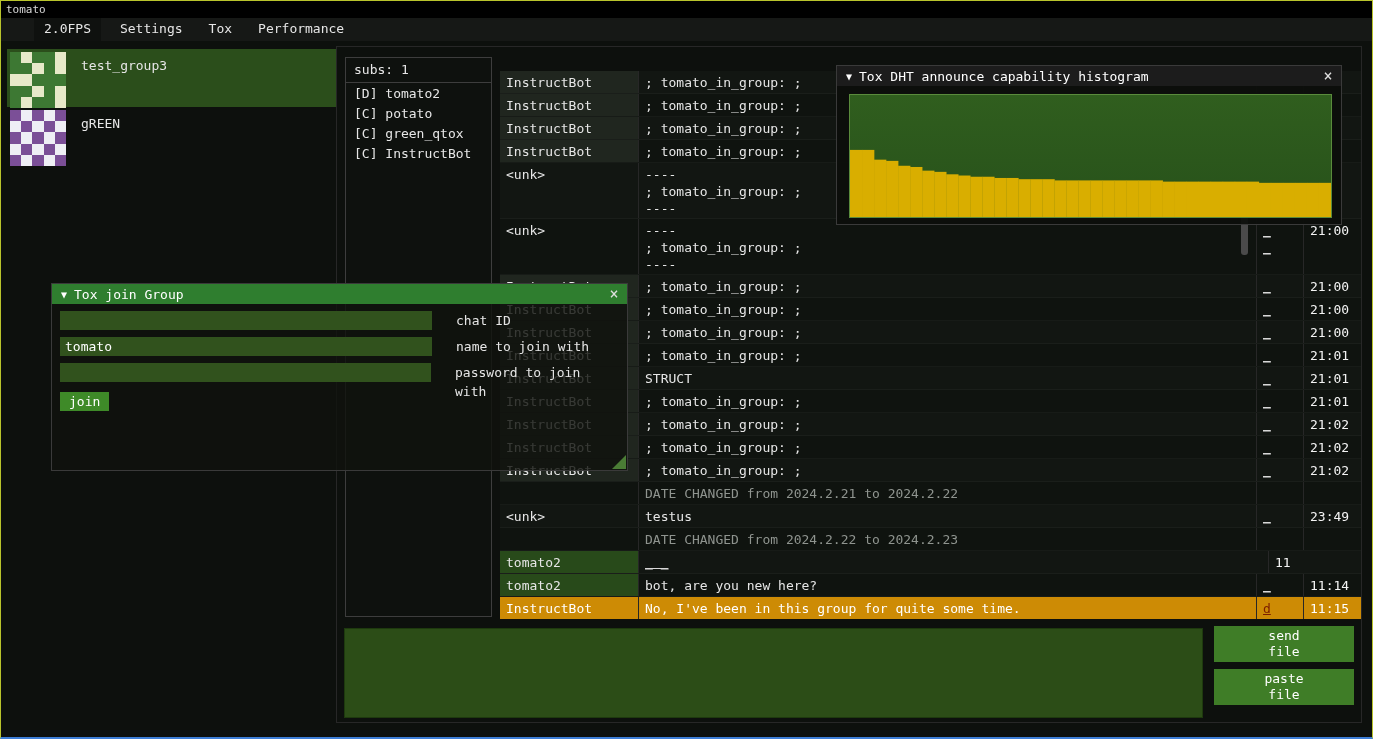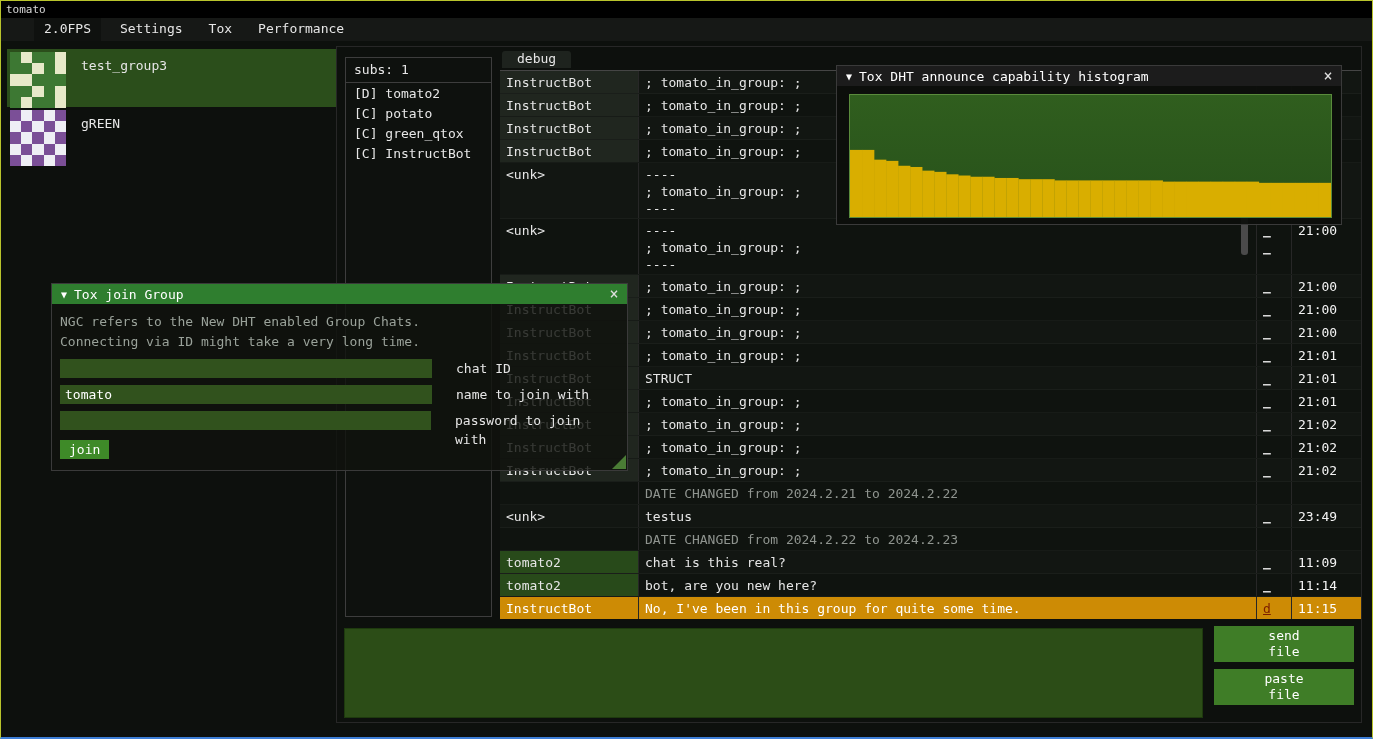--- a/index.html
+++ b/index.html
@@ -40,21 +40,21 @@
     border-radius:3px 3px 0 0;}
   .chat-rows{position:absolute;left:0;top:20px;right:0;bottom:0;overflow:hidden;}
   .crow{display:grid;grid-template-columns:138px 618px 35px 1fr;height:23px;
     box-sizing:border-box;border-bottom:1px solid rgba(255,255,255,0.035);}
   .crow:nth-child(odd){background:#121612;}
   .crow:nth-child(even){background:#0f130f;}
   .crow.tall{height:56px;}
   .cell{padding:3px 6px 0;box-sizing:border-box;overflow:hidden;white-space:pre-line;line-height:17px;}
   .cell.msg,.cell.flags,.cell.time{border-left:1px solid #272727;}
   .cell.flags{color:#d8d8d8;text-decoration:underline;}
-  .cell.time{color:#f4f4f4;}
+  .cell.time{color:#f4f4f4;margin-left:12px;}
   .style-bot .name{background:#20261f;}
   .style-user .name{background:#284a1a;}
   .crow.highlight,.crow.highlight:nth-child(odd),.crow.highlight:nth-child(even){background:#cd8b05;color:#fff;}
   .crow.highlight .name{background:#cd8b05;}
   .crow.highlight .flags{color:#7d2000;}
   .crow.highlight .time{color:#fff;}
   .date-row .msg{color:#8f948f;}
   .chat-scroll-thumb{position:absolute;left:741px;top:160px;width:7px;height:44px;
     background:#4a4a4a;border-radius:3px;}
 
@@ -183,23 +183,20 @@
         <div class="subs-sep"></div>
         <div>
             <div class="sub-item">[D] tomato2</div>
             <div class="sub-item">[C] potato</div>
             <div class="sub-item">[C] green_qtox</div>
             <div class="sub-item">[C] InstructBot</div>
           </div>
       </div>
 
       <div class="chat-panel">
-        <div class="tabbar">
-          <div class="tab">debug</div>
-        </div>
         <div class="chat-rows">
             <div class="crow style-bot">
               <div class="cell name">InstructBot</div>
               <div class="cell msg">; tomato_in_group: ;</div>
               <div class="cell flags"></div>
               <div class="cell time"></div>
             </div>
             <div class="crow style-bot">
               <div class="cell name">InstructBot</div>
               <div class="cell msg">; tomato_in_group: ;</div>
@@ -301,21 +298,20 @@
               <div class="cell time">23:49</div>
             </div>
             <div class="crow date-row">
               <div class="cell name"></div>
               <div class="cell msg">DATE CHANGED from 2024.2.22 to 2024.2.23</div>
               <div class="cell flags"></div>
               <div class="cell time"></div>
             </div>
             <div class="crow style-user">
               <div class="cell name">tomato2</div>
-              <div class="cell msg">chat is this real?</div>
               <div class="cell flags">_ _</div>
               <div class="cell time">11:09</div>
             </div>
             <div class="crow style-user">
               <div class="cell name">tomato2</div>
               <div class="cell msg">bot, are you new here?</div>
               <div class="cell flags">_ _</div>
               <div class="cell time">11:14</div>
             </div>
             <div class="crow style-bot highlight">
@@ -390,22 +386,20 @@
     </div>
   </div>
 
   <div class="float-window join-window">
     <div class="win-titlebar">
       <span class="win-collapse">▼</span>
       <span class="win-title">Tox join Group</span>
       <span class="win-spacer"></span>
       <span class="win-close">×</span>
     </div>
-    <div class="join-info">NGC refers to the New DHT enabled Group Chats.
-Connecting via ID might take a very long time.</div>
     <div>
         <div class="jfield">
           <input class="jinput" value="" style="">
           <div class="jlabel">chat ID</div>
         </div>
         <div class="jfield">
           <input class="jinput" value="tomato" style="">
           <div class="jlabel">name to join with</div>
         </div>
         <div class="jfield">

